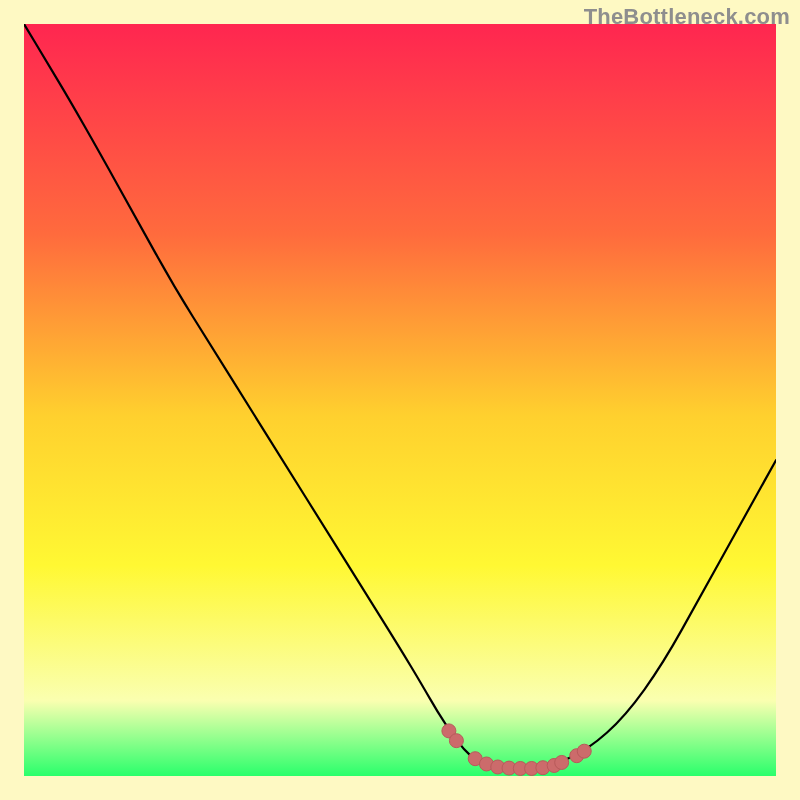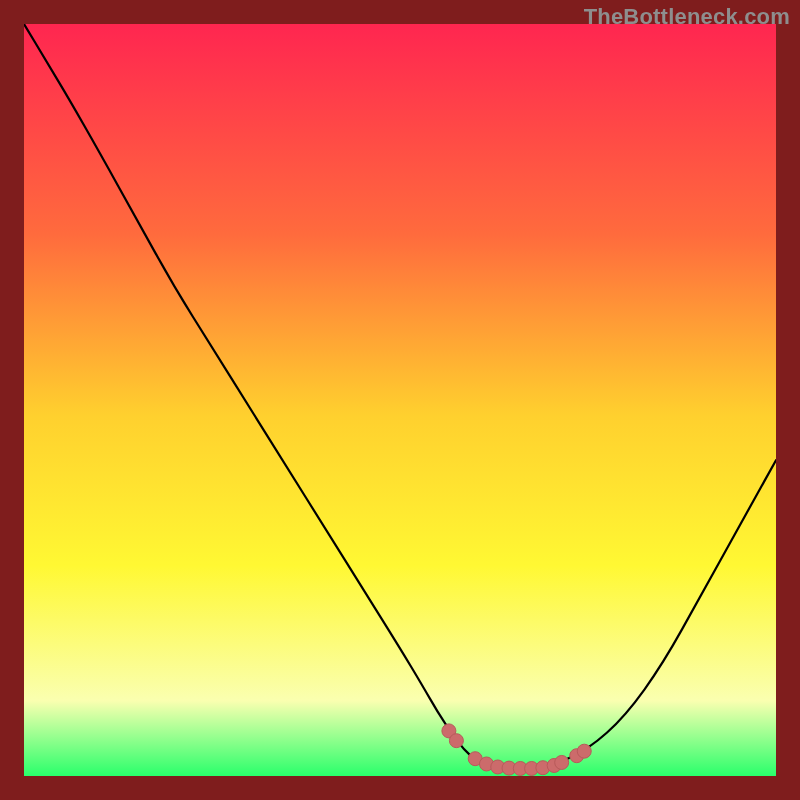--- a/index.html
+++ b/index.html
@@ -1,17 +1,17 @@
 <!DOCTYPE html>
 <html><head>
 <meta charset="utf-8">
 <style>
   * { margin: 0; padding: 0; box-sizing: border-box; }
   html, body { width: 800px; height: 800px; overflow: hidden; background: #000; }
-  .root { position: relative; width: 800px; height: 800px; background: #7f1d1d; }
+  .root { position: relative; width: 800px; height: 800px; background: #fef9c3; }
   .watermark {
     position: absolute;
     top: 4px;
     right: 10px;
     font-family: Arial, sans-serif;
     font-size: 22px;
     font-weight: 600;
     color: #8e8e8e;
     letter-spacing: 0.2px;
   }

